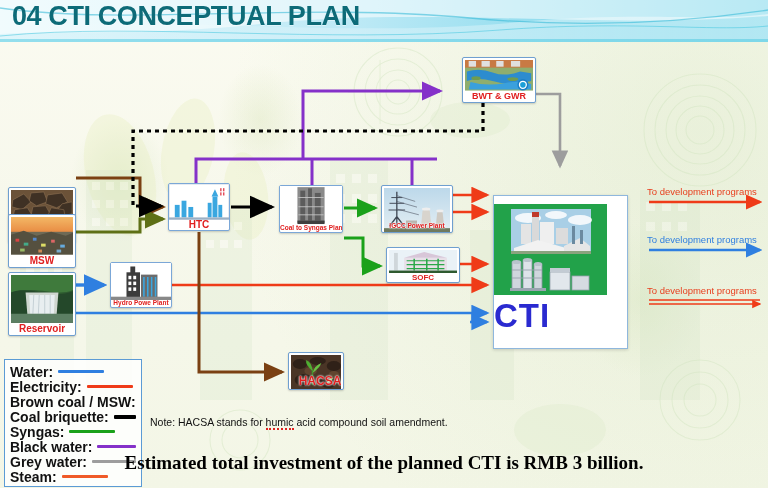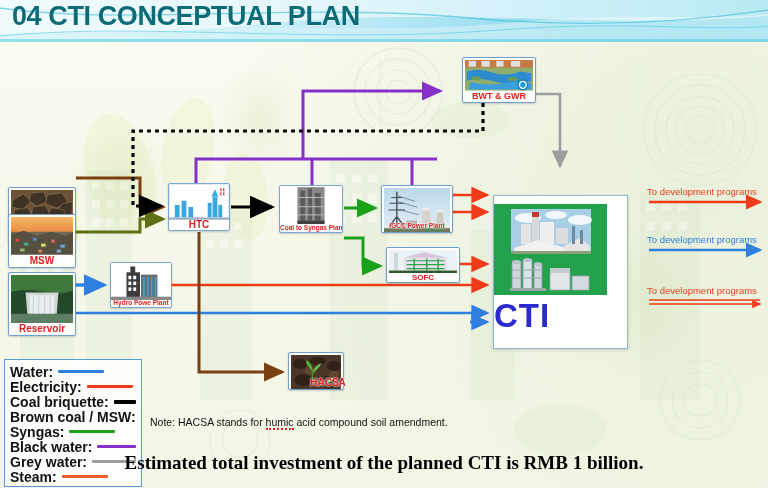--- a/index.html
+++ b/index.html
@@ -61,21 +61,21 @@
   #node-syngas{left:279px;top:185px;width:64px;height:48px;}
   #node-syngas .cap{font-size:6.5px;}
   #node-igcc{left:381px;top:185px;width:72px;height:48px;}
   #node-igcc .cap{font-size:6.5px;position:absolute;bottom:1px;left:0;
                   color:#e02020;text-shadow:0 0 2px #fff,0 0 2px #fff;}
   #node-sofc{left:386px;top:247px;width:74px;height:36px;align-items:center;}
   #node-sofc .cap{font-size:8px;}
   #node-bwt{left:446px;top:57px;width:74px;height:46px;margin-left:16px;}
   #node-bwt .cap{font-size:9px;}
   #node-hacsa{left:288px;top:352px;width:56px;height:38px;}
-  #node-hacsa .cap{font-size:10px;position:absolute;bottom:0;left:12px;
+  #node-hacsa .cap{font-size:12px;position:absolute;bottom:0;left:4px;
                    text-shadow:0 0 2px #fff,0 0 2px #fff;}
 
   
   #node-cti{position:absolute;left:493px;top:172px;width:135px;height:154px;
             background:#ffffff;border:1px solid #8fb7dd;box-sizing:border-box;
             box-shadow:0 1px 3px rgba(0,0,0,.16);z-index:6;
             display:flex;flex-direction:column;padding-top:8px;margin-top:23px;}
   #cti-green{width:113px;height:91px;background:#22a24a;position:relative;overflow:hidden;}
   #cti-label{font-size:33px;font-weight:bold;color:#2a2ad0;line-height:1;margin-top:4px;
              letter-spacing:1px;}
@@ -590,42 +590,42 @@
   <div id="legend">
     <div class="leg-row">
       <span class="leg-label">Water:</span>
       <span class="leg-swatch" style="background:#2f7fe0"></span>
     </div>
     <div class="leg-row">
       <span class="leg-label">Electricity:</span>
       <span class="leg-swatch" style="background:#ef3b18"></span>
     </div>
     <div class="leg-row">
+      <span class="leg-label">Brown coal / MSW:</span>
+      <span class="leg-swatch" style="background:#7a4012;width:38px"></span>
+    </div>
+    <div class="leg-row">
       <span class="leg-label">Coal briquette:</span>
       <span class="leg-swatch" style="background:#000;height:4px"></span>
     </div>
     <div class="leg-row">
-      <span class="leg-label">Brown coal / MSW:</span>
-      <span class="leg-swatch" style="background:#7a4012;width:38px"></span>
-    </div>
-    <div class="leg-row">
       <span class="leg-label">Syngas:</span>
       <span class="leg-swatch" style="background:#1aa11a"></span>
     </div>
     <div class="leg-row">
       <span class="leg-label">Black water:</span>
       <span class="leg-swatch" style="background:#8531c9"></span>
     </div>
     <div class="leg-row">
       <span class="leg-label">Grey water:</span>
       <span class="leg-swatch" style="background:#9d9d9d"></span>
     </div>
     <div class="leg-row">
       <span class="leg-label">Steam:</span>
       <span class="leg-swatch" style="background:#f05a28"></span>
     </div>
   </div>
 
   <div id="note"><span>Note: HACSA stands for </span><span class="sq">humic</span><span> acid compound  soil amendment.</span></div>
 
-  <div id="statement">Estimated total investment of the planned CTI  is RMB 1 billion.</div>
+  <div id="statement">Estimated total investment of the planned CTI  is RMB 3 billion.</div>
 
 </div>
 
 </body></html>

